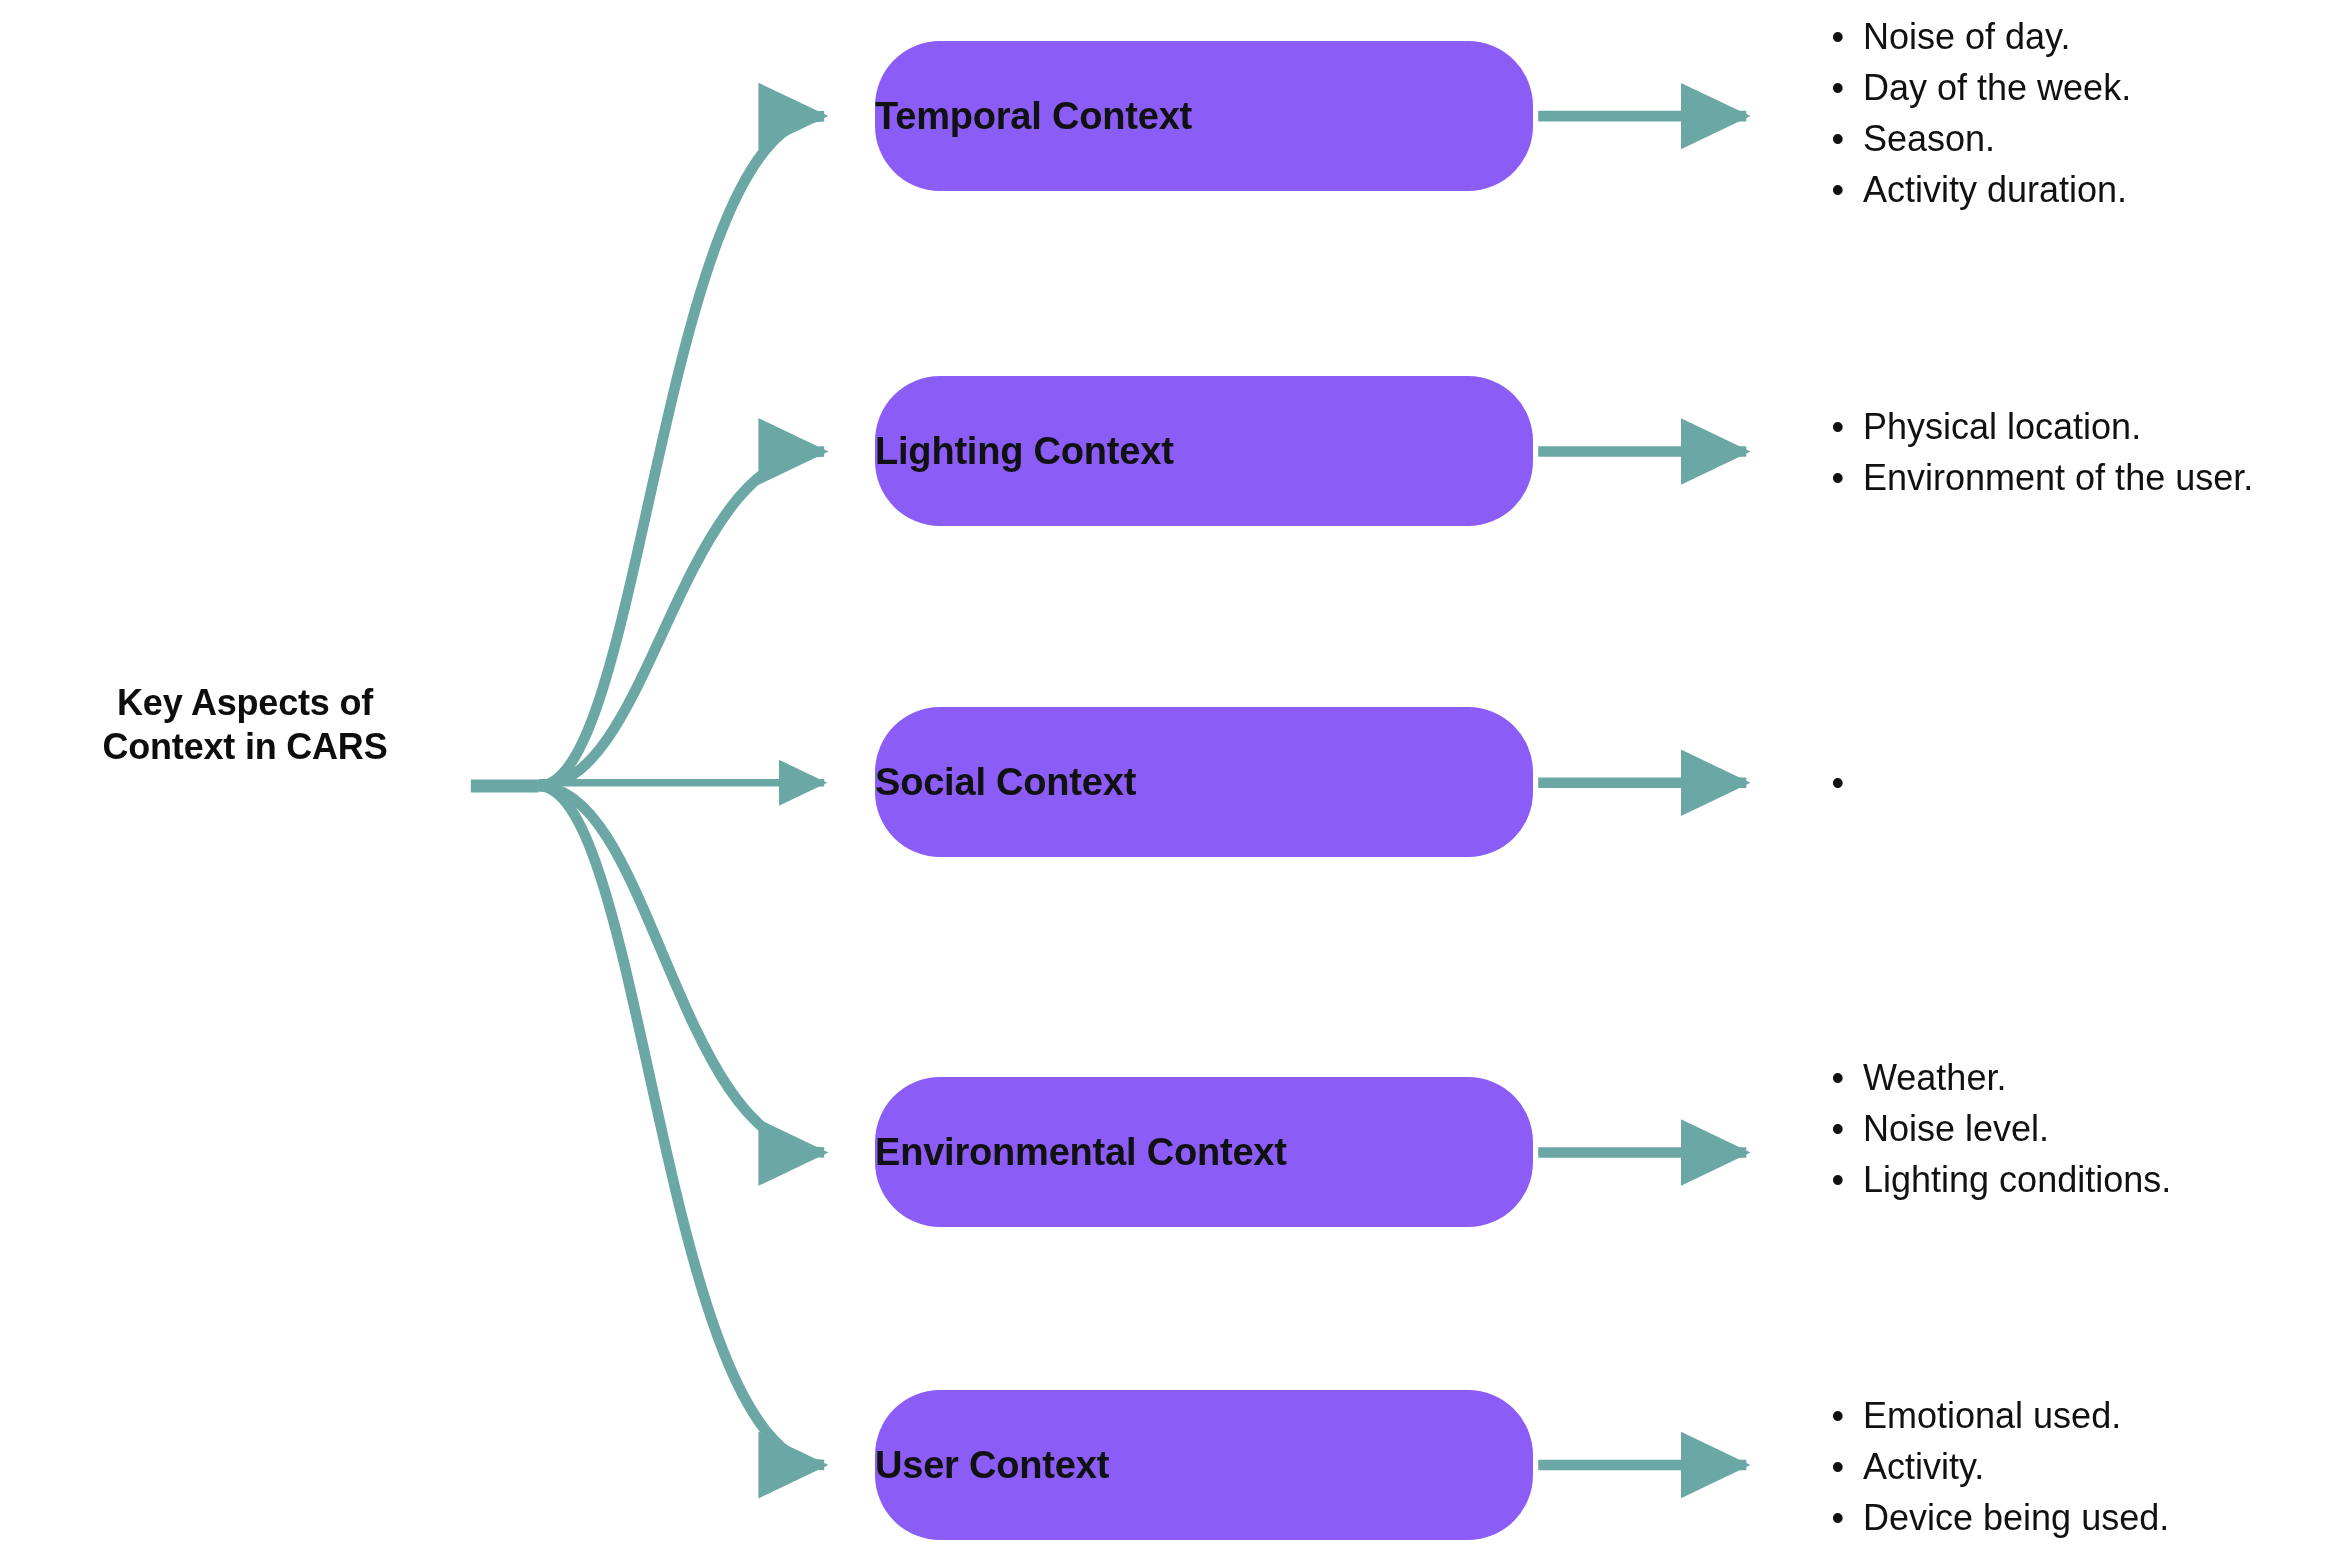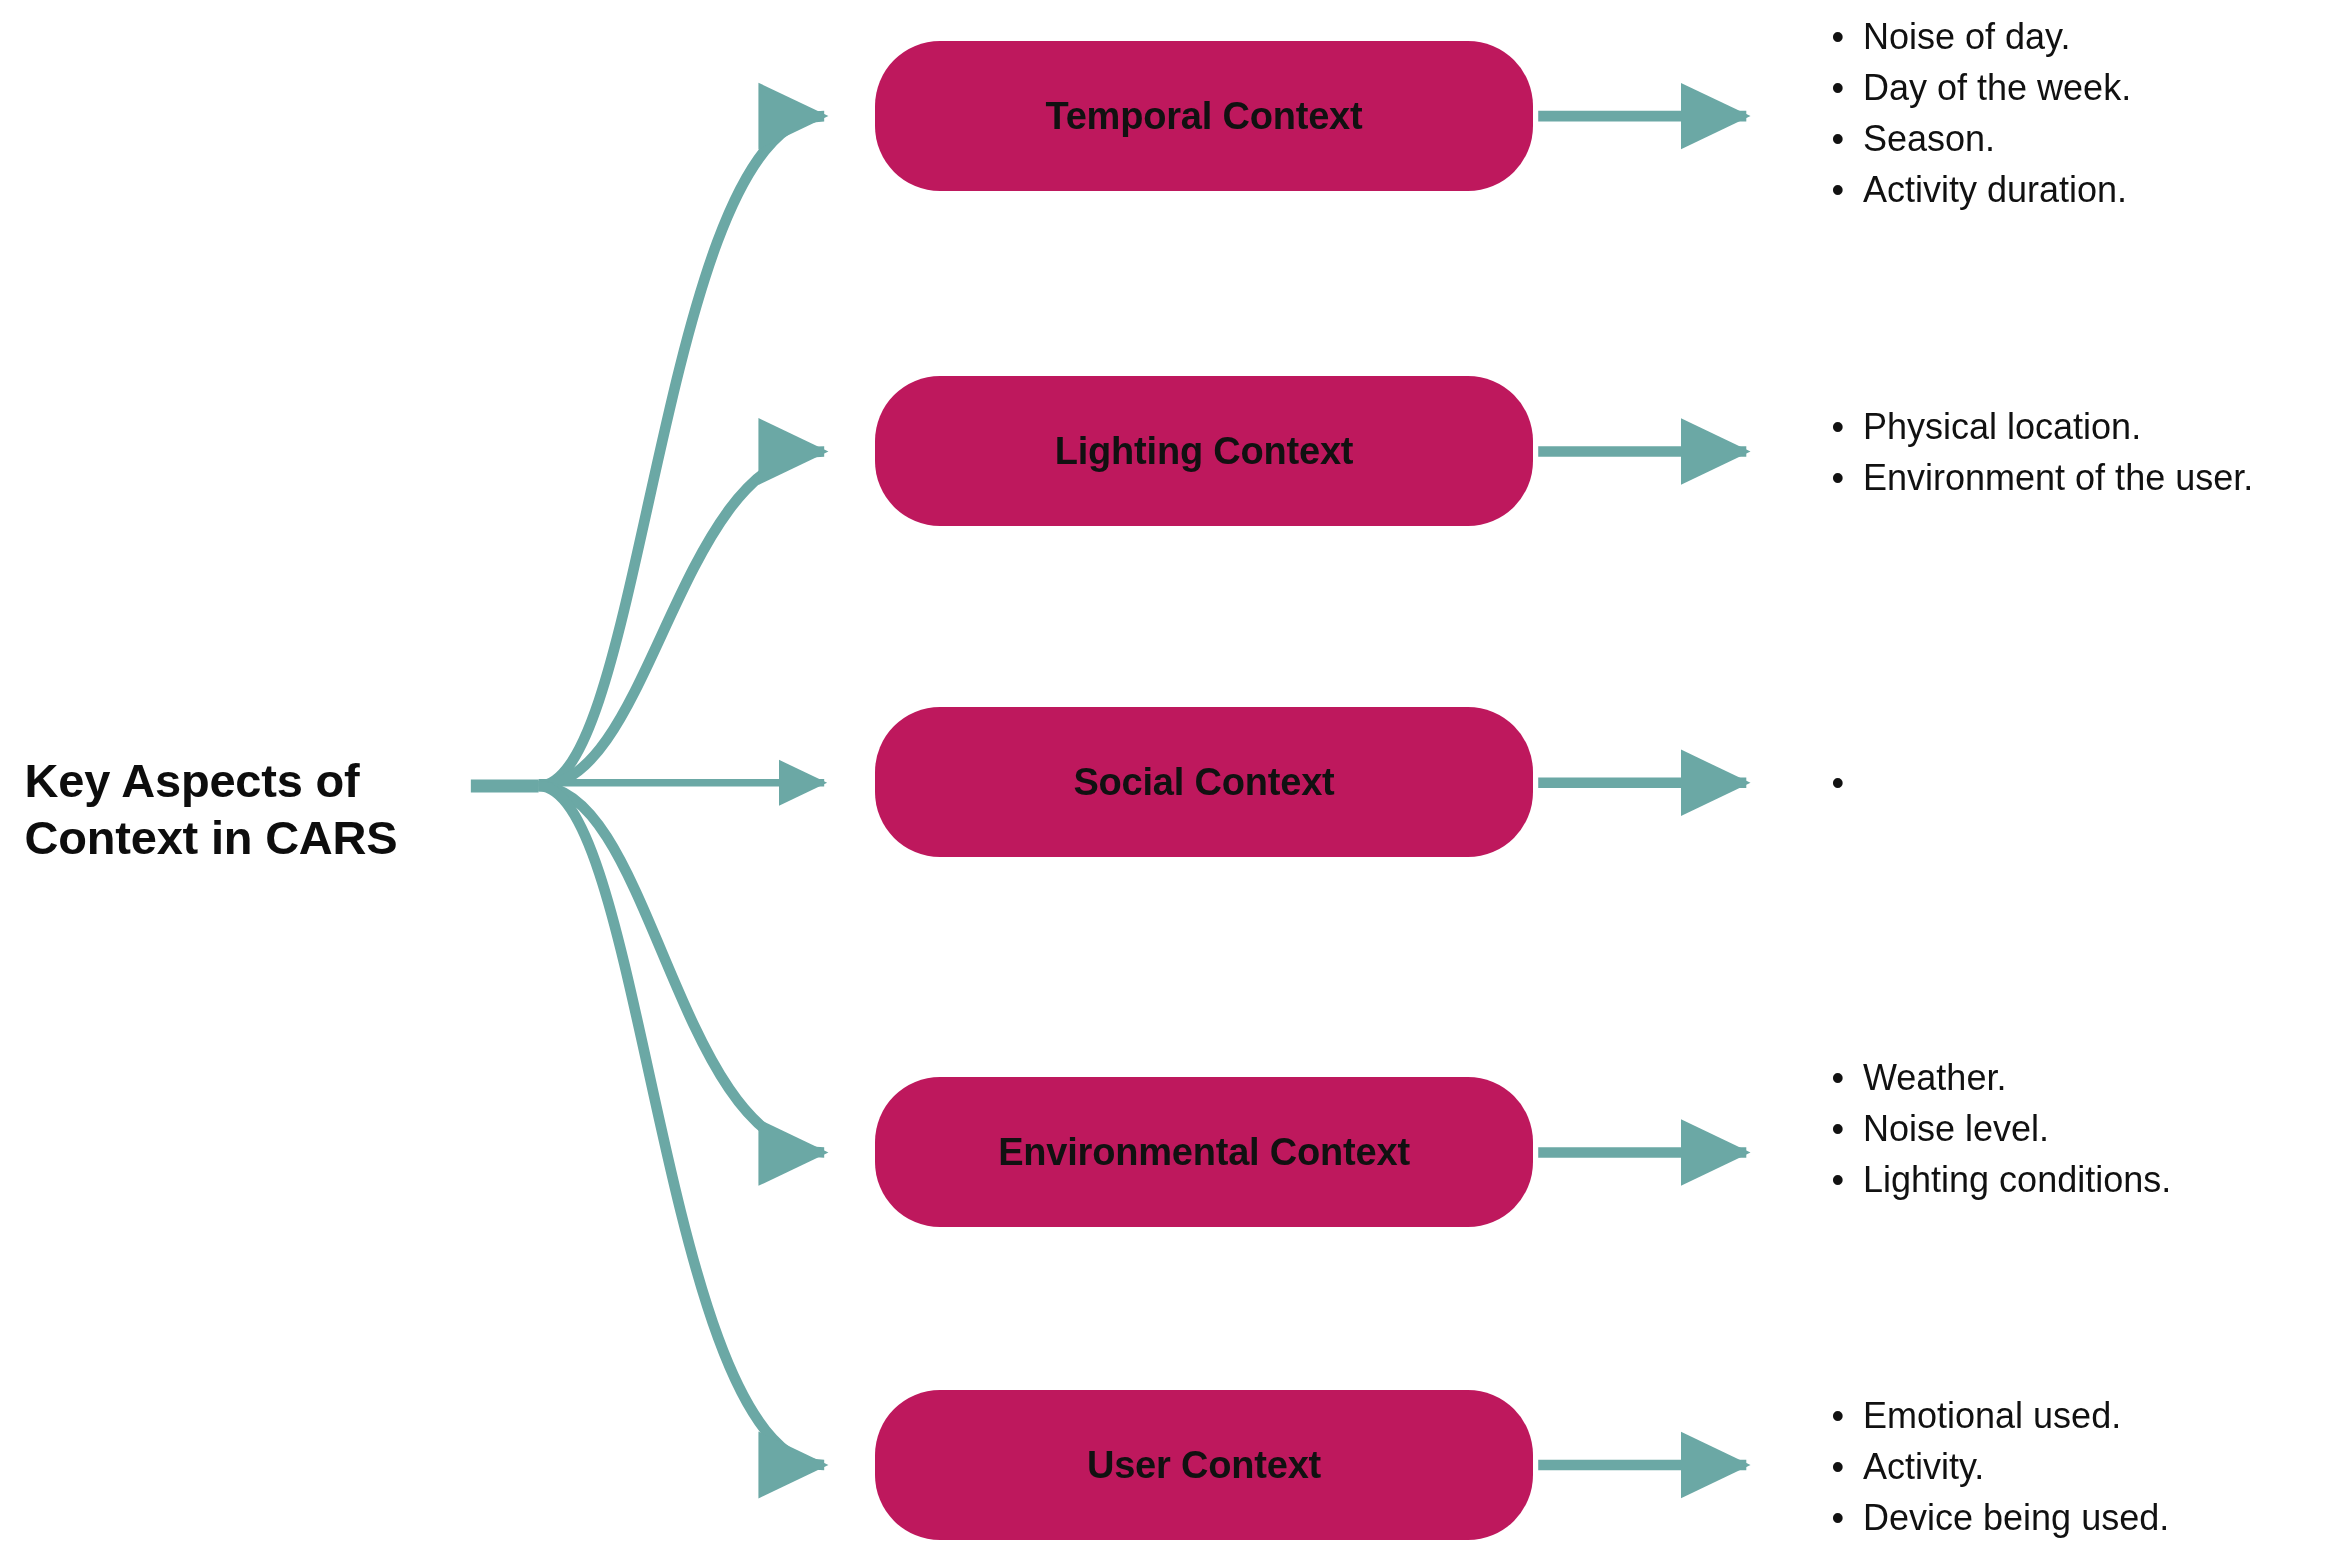--- a/index.html
+++ b/index.html
@@ -13,23 +13,24 @@
     height: 1568px;
     background: #ffffff;
     overflow: hidden;
     font-family: "Liberation Sans", sans-serif;
   }
 
   
   #root-label {
     position: absolute;
     left: 24.5px;
-    top: 752px;
+    top: 681px;
     width: 441px;
-    font-size: 47px;
+    text-align: center;
+    font-size: 36px;
     font-weight: bold;
     line-height: 1.22;
     color: #0d0d0d;
     letter-spacing: -0.2px;
   }
   #root-label .rl-line { display: block; white-space: nowrap; }
 
   
   #connectors {
     position: absolute;
@@ -40,24 +41,23 @@
     pointer-events: none;
   }
 
   
   .node-box {
     position: absolute;
     left: 875px;
     width: 658px;
     height: 150px;
     border-radius: 65px;
-    background: #be185d;
+    background: #8b5cf6;
     display: flex;
     align-items: center;
-    justify-content: center;
     box-sizing: border-box;
   }
   .node-label {
     font-size: 38px;
     font-weight: bold;
     color: #111111;
     letter-spacing: -0.2px;
     white-space: nowrap;
   }
 

